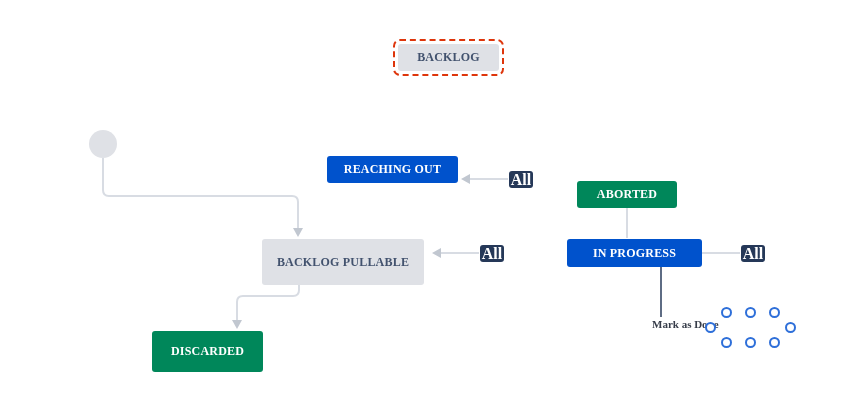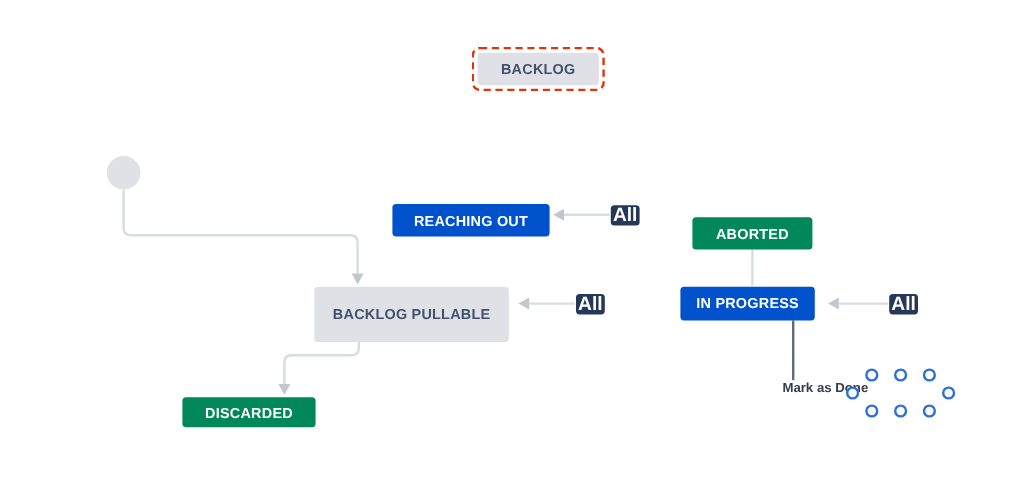--- a/index.html
+++ b/index.html
@@ -1,18 +1,18 @@
 <!DOCTYPE html>
 <html><head>
 <meta charset="utf-8">
 <style>
   html,body{margin:0;padding:0;background:#ffffff;}
   .canvas{
     position:relative;width:845px;height:414px;background:#ffffff;
-    font-family:Liberation Sans, sans-serif;overflow:hidden;
+    font-family:Liberation Serif, serif;overflow:hidden;
   }
   .connectors{position:absolute;left:0;top:0;z-index:1;}
   .node{
     position:absolute;z-index:2;display:flex;align-items:center;justify-content:center;
     font-size:12px;font-weight:bold;border-radius:3px;letter-spacing:.2px;
     box-sizing:border-box;cursor:move;user-select:none;
   }
   .node.blue{background:#0052CC;color:#ffffff;}
   .node.green{background:#00875A;color:#ffffff;}
   .node.gray{background:#DFE1E6;color:#42526E;}
@@ -74,29 +74,29 @@
 
     <path d="M661,267 L661,317" fill="none" stroke="#5E6C84" stroke-width="2"></path>
   </svg>
 
   <div class="start-circle" style="left:89px;top:130px;"></div>
 
   <div class="highlight-wrap" style="left:393px;top:39px;">
     <div class="node gray" style="width:101px;height:27px;">BACKLOG</div>
   </div>
 
-  <div class="node blue" style="left:327px;top:170px;width:131px;height:27px;">REACHING OUT</div>
+  <div class="node blue" style="left:327px;top:156px;width:131px;height:27px;">REACHING OUT</div>
 
   <div class="node green" style="left:577px;top:157px;width:100px;height:27px;margin-top:24px;">ABORTED</div>
 
   <div class="node gray" style="left:262px;top:239px;width:162px;height:46px;">BACKLOG PULLABLE</div>
 
-  <div class="node blue" style="left:567px;top:239px;width:112px;height:28px;">IN PROGRESS</div>
+  <div class="node blue" style="left:567px;top:239px;width:135px;height:28px;">IN PROGRESS</div>
 
-  <div class="node green" style="left:152px;top:331px;width:111px;height:25px;text-align:right;">DISCARDED</div>
+  <div class="node green" style="left:152px;top:331px;width:111px;height:41px;text-align:right;">DISCARDED</div>
 
   <div class="badge" style="left:509px;top:171px;">All</div>
   <div class="badge" style="left:480px;top:245px;">All</div>
   <div class="badge" style="left:741px;top:245px;">All</div>
 
 
   <div class="transition-label" style="left:650px;top:317px;">Mark as Done</div>
 
   <div class="handle" style="left:721px;top:307px;"></div>
   <div class="handle" style="left:745px;top:307px;"></div>

